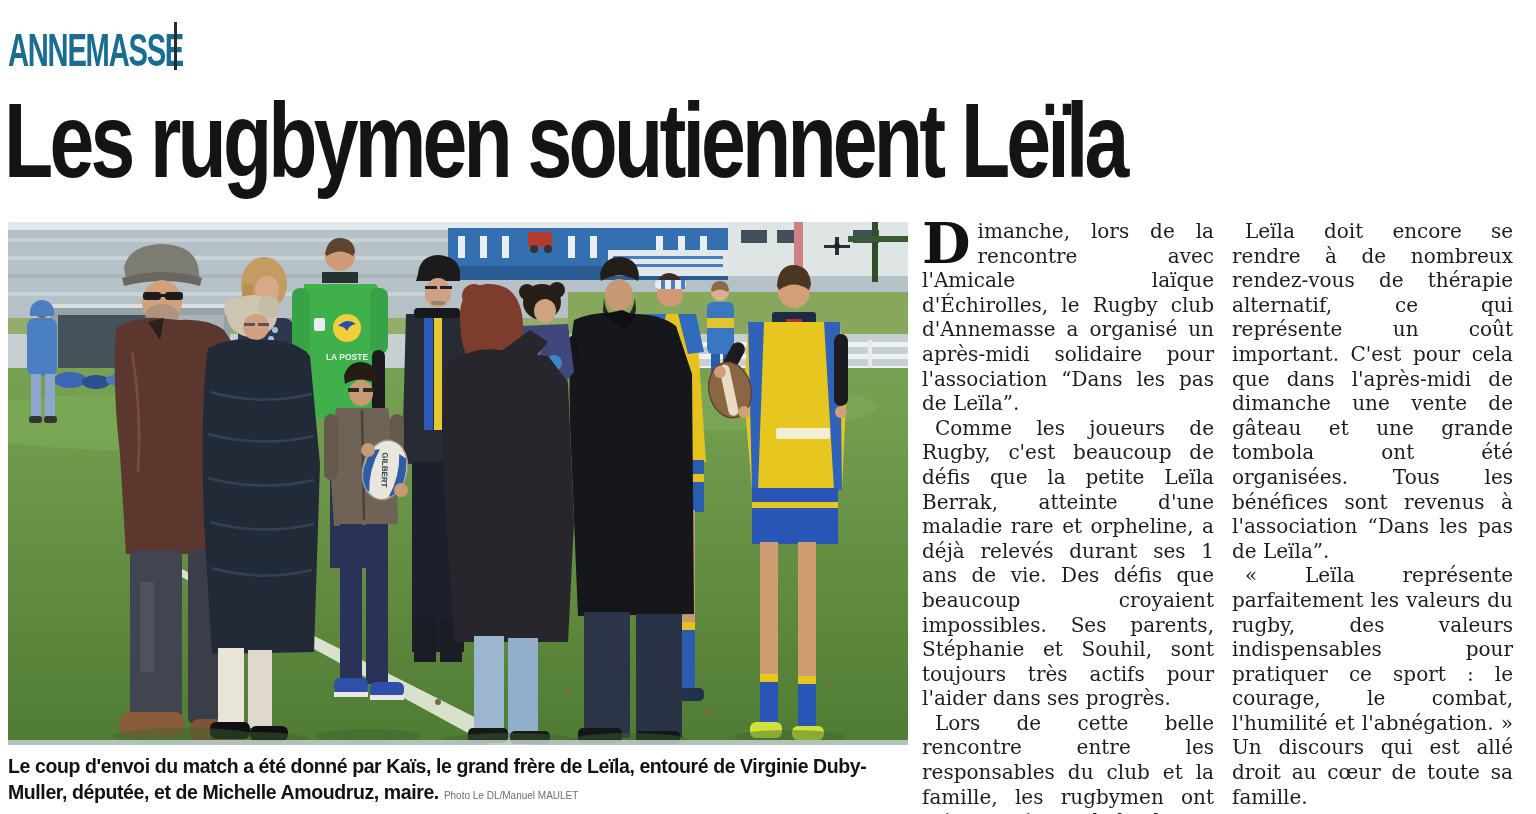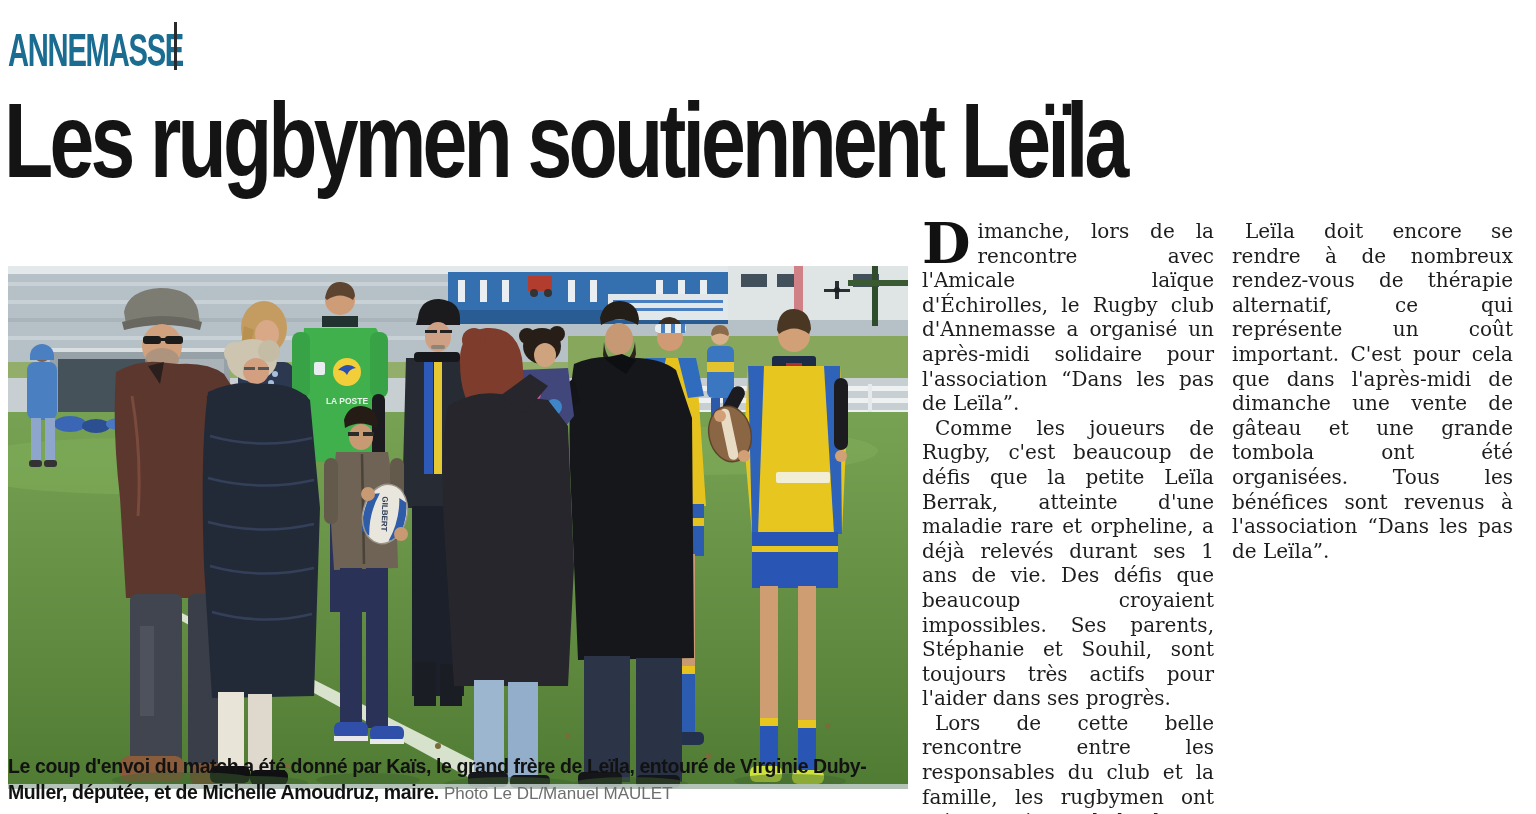--- a/index.html
+++ b/index.html
@@ -14,29 +14,29 @@
   }
   .kicker-bar { position:absolute; left:174px; top:22px; width:3px; height:48px; background:#2a2a2a; }
 
   .headline {
     position:absolute; left:4px; top:80px;
     font-size:106px; font-weight:bold; letter-spacing:-5px;
     color:#141414; white-space:nowrap;
     transform:scaleX(0.76); transform-origin:left top;
   }
 
-  figure.photo { position:absolute; left:8px; top:222px; width:900px; height:523px;margin-top:44px; }
+  figure.photo { position:absolute; left:8px; top:222px; width:900px; height:523px; }
   figure.photo svg { display:block; }
 
   .caption {
     position:absolute; left:8px; top:753px; width:902px;
     font-size:19.5px; font-weight:bold; color:#121212;
     line-height:26px; letter-spacing:-0.4px;
   }
-  .caption .credit { font-weight:normal; font-size:17px; color:#6e6e6e; letter-spacing:0; }
+  .caption .credit { font-weight:normal; font-size:10px; color:#6e6e6e; letter-spacing:0; }
 
   .col { position:absolute; top:219px; font-family:"DejaVu Serif", serif; color:#1d1d1d; }
   .col1 { left:922px; width:292px; }
   .col2 { left:1232px; width:281px; }
   .col p { font-size:20px; line-height:24.6px; text-align:justify; }
   .col p.indent { text-indent:13px; }
   .dropcap {
     float:left; font-weight:bold; font-size:56px; line-height:44px;
     padding:2px 7px 0 0; color:#111; font-family:"DejaVu Serif", serif;
   }
@@ -365,16 +365,17 @@
   </figcaption>
 
   <div class="col col1">
     <p><span class="dropcap">D</span><span>imanche, lors de la rencontre avec l'Amicale laïque d'Échirolles, le Rugby club d'Annemasse a organisé un après-midi solidaire pour l'association “Dans les pas de Leïla”.</span></p>
     <p class="indent">Comme les joueurs de Rugby, c'est beaucoup de défis que la petite Leïla Berrak, atteinte d'une maladie rare et orpheline, a déjà relevés durant ses 1 ans de vie. Des défis que beaucoup croyaient impossibles. Ses parents, Stéphanie et Souhil, sont toujours très actifs pour l'aider dans ses progrès.</p>
     <p class="indent">Lors de cette belle rencontre entre les responsables du club et la famille, les rugbymen ont pris conscience de la chance de pouvoir courir, sauter et faire circuler un ballon entre leurs mains.</p>
   </div>
 
   <div class="col col2">
     <p class="indent">Leïla doit encore se rendre à de nombreux rendez-vous de thérapie alternatif, ce qui représente un coût important. C'est pour cela que dans l'après-midi de dimanche une vente de gâteau et une grande tombola ont été organisées. Tous les bénéfices sont revenus à l'association “Dans les pas de Leïla”.</p>
+    <p class="indent">« Leïla représente parfaitement les valeurs du rugby, des valeurs indispensables pour pratiquer ce sport : le courage, le combat, l'humilité et l'abnégation. » Un discours qui est allé droit au cœur de toute sa famille.</p>
 
   </div>
 
 </div>
 
 </body></html>

